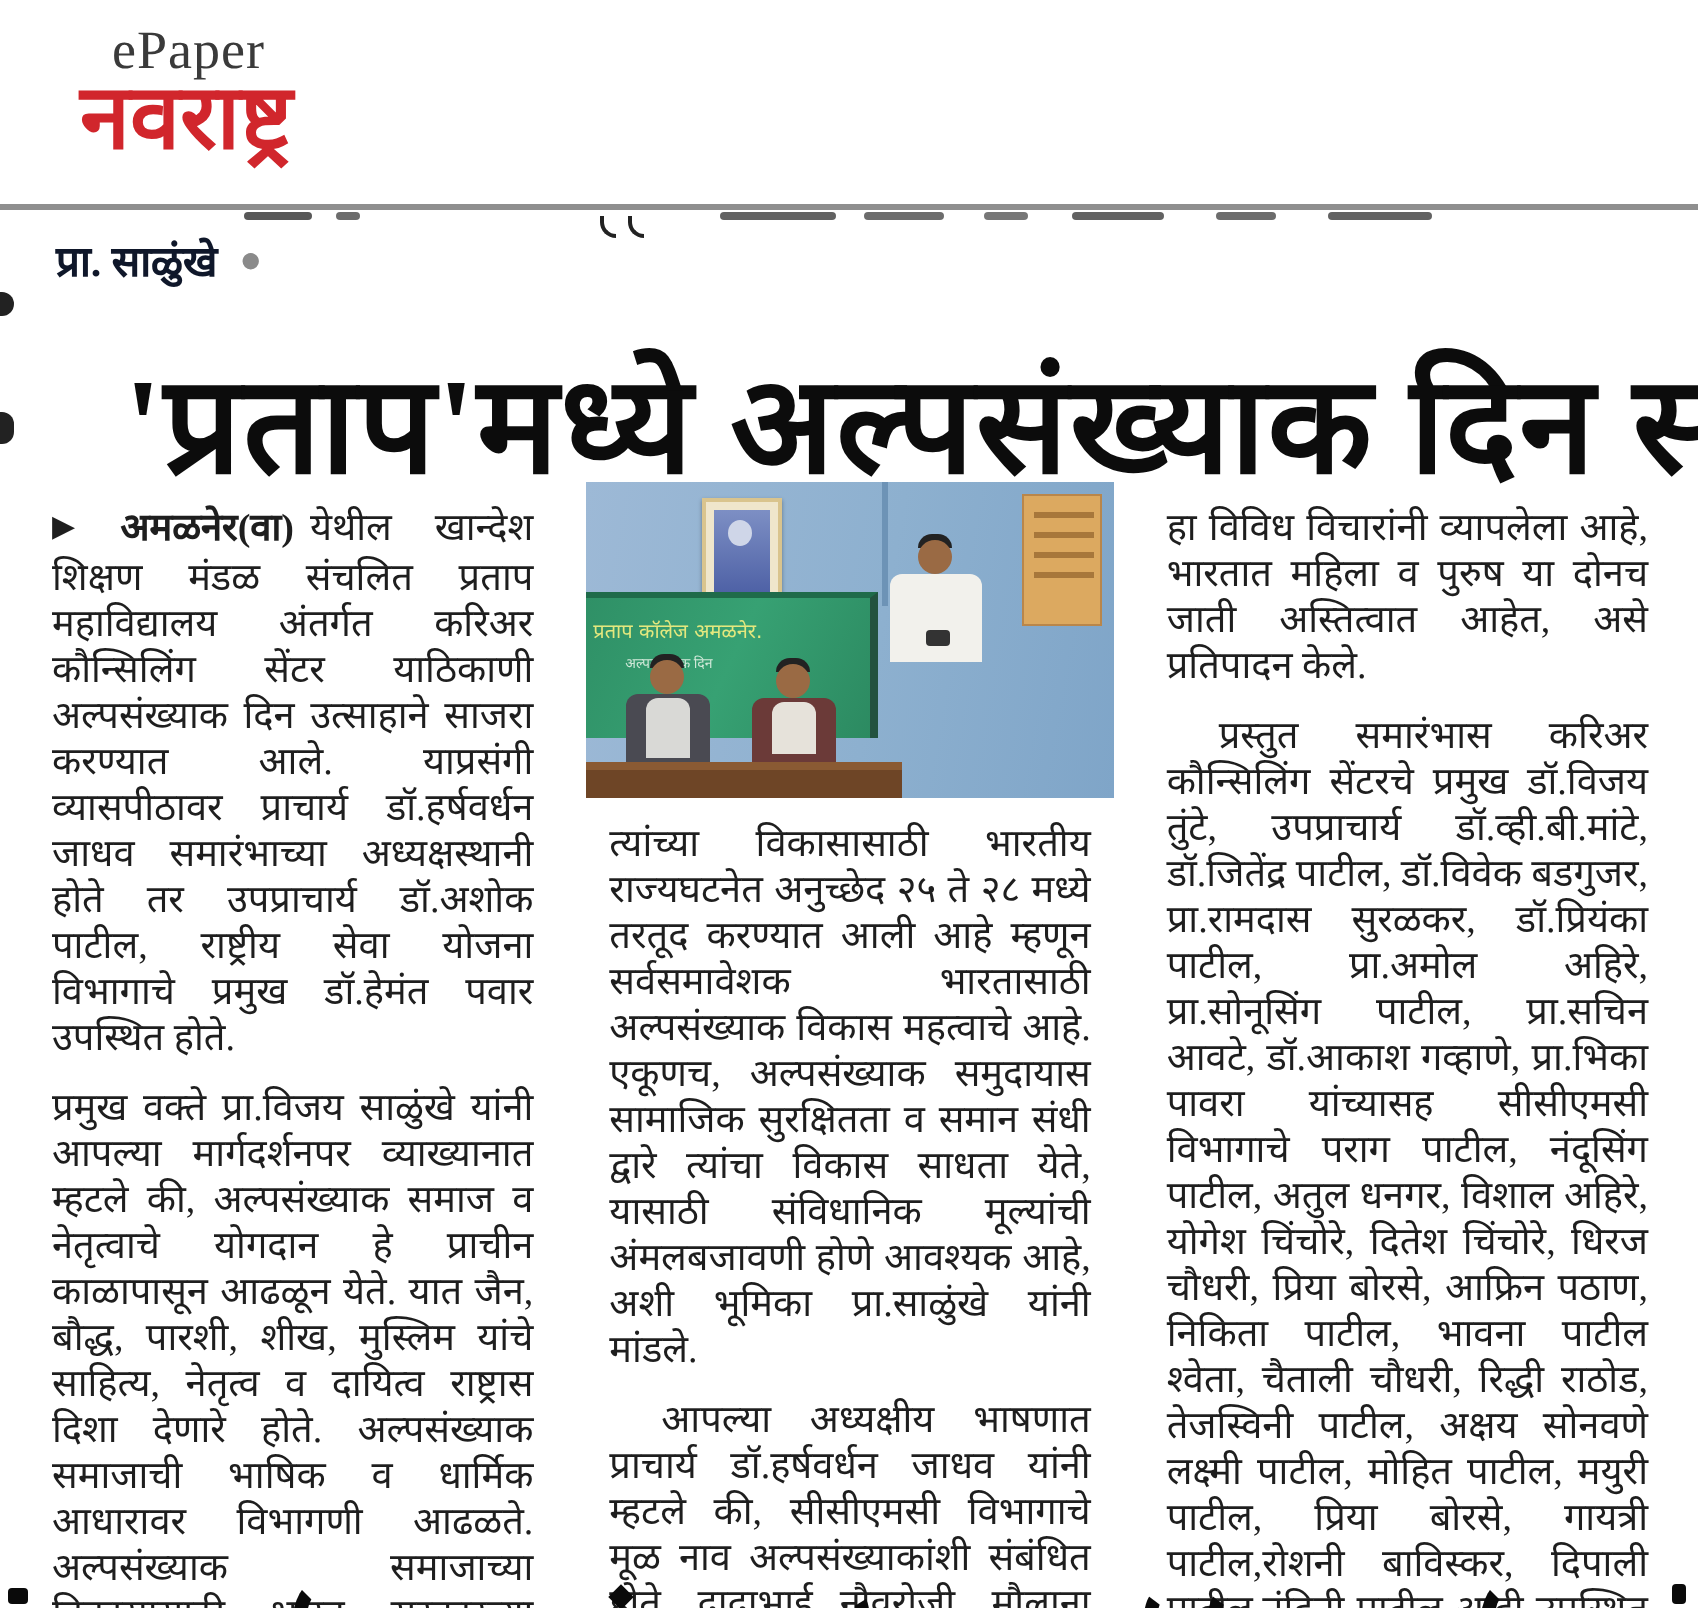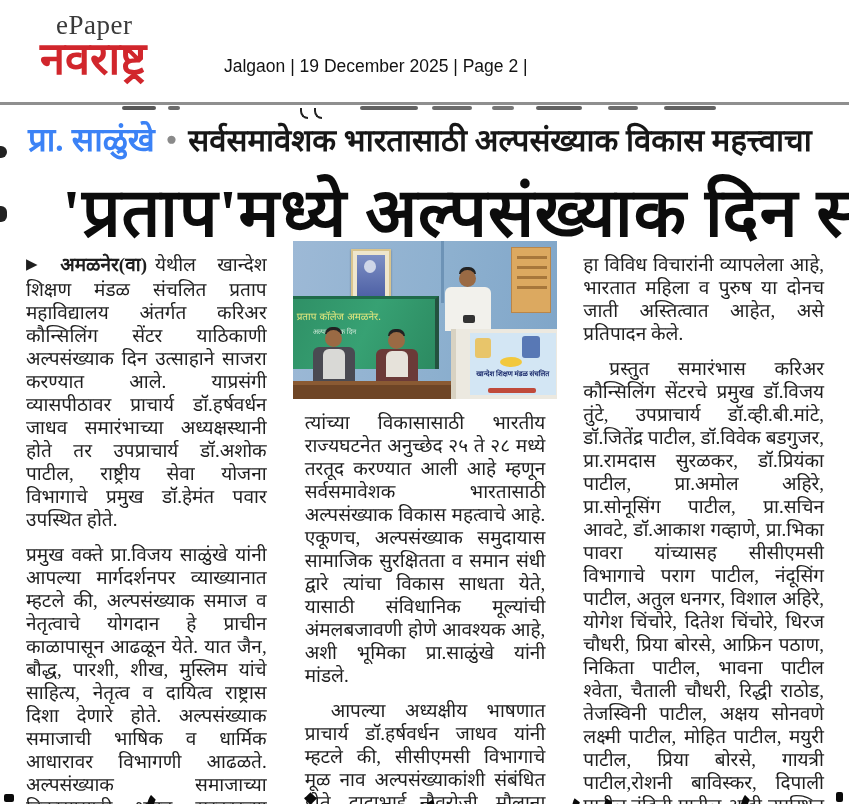--- a/index.html
+++ b/index.html
@@ -15,21 +15,21 @@
   .site   { font-weight:bold; color:#000; }
 
   
   .clip-line { position:absolute; left:0; top:102px; width:849px; height:3px; background:#8f8f8f; }
   .frag { position:absolute; background:#2e2e2e; border-radius:2px; }
   .hook { position:absolute; width:8px; height:11px; border:2.5px solid #222; border-top:none; border-right:none;
           border-radius:0 0 0 8px; background:transparent; }
 
   
   .kicker { position:absolute; left:28px; top:116px; display:flex; align-items:center; gap:11px; white-space:nowrap; }
-  .kicker .author { color:#3b82f6; font-size:33px; font-weight:bold; }
+  .kicker .author { color:#0f172a; font-size:21px; font-weight:bold; }
   .kicker .dot    { color:#8a8a8a; font-size:19px; line-height:1; }
   .kicker .ktext  { color:#171717; font-size:31px; font-weight:bold; }
 
   
   .headline { position:absolute; left:62px; top:163px; width:780px; font-size:68px; font-weight:bold;
               color:#0c0c0c; white-space:nowrap; letter-spacing:1px; }
 
   
   .cols { position:absolute; left:14px; top:241px; width:822px; display:flex; gap:14px; }
   .col  { width:265px; font-size:19px; line-height:23px; text-align:justify; color:#1e1e1e; }
@@ -83,42 +83,40 @@
 
   .edge-mark { position:absolute; left:0; width:7px; height:12px; background:#222;
                border-radius:0 6px 6px 0; }
 </style>
 </head>
 <body>
 
 <div class="epaper">ePaper</div>
 <div class="logo">नवराष्ट्र</div>
 <div class="dateline-row">
-  <span>Jalgaon | 19 December 2025 | Page 2 |</span>
 </div>
 
 <div class="clip-line"></div>
 <div class="frag" style="left:122px;top:106px;width:34px;height:4px;opacity:.8"></div>
 <div class="frag" style="left:168px;top:106px;width:12px;height:4px;opacity:.7"></div>
 <div class="hook" style="left:300px;top:108px"></div>
 <div class="hook" style="left:314px;top:108px"></div>
 <div class="frag" style="left:360px;top:106px;width:58px;height:4px;opacity:.75"></div>
 <div class="frag" style="left:432px;top:106px;width:40px;height:4px;opacity:.7"></div>
 <div class="frag" style="left:492px;top:106px;width:22px;height:4px;opacity:.65"></div>
 <div class="frag" style="left:536px;top:106px;width:46px;height:4px;opacity:.75"></div>
 <div class="frag" style="left:608px;top:106px;width:30px;height:4px;opacity:.7"></div>
 <div class="frag" style="left:664px;top:106px;width:52px;height:4px;opacity:.75"></div>
 
 <div class="edge-mark" style="top:146px"></div>
 <div class="edge-mark" style="top:206px;height:16px"></div>
 
 <div class="kicker">
   <span class="author">प्रा. साळुंखे</span>
   <span class="dot">●</span>
-  <span class="ktext">सर्वसमावेशक भारतासाठी अल्पसंख्याक विकास महत्त्वाचा</span>
 </div>
 
 <h1 class="headline">'प्रताप'मध्ये अल्पसंख्याक दिन साजरा</h1>
 
 <div class="cols">
 
   <div class="col">
     <p>
       <span class="lede-marker">▶</span><span class="lede-loc">अमळनेर(वा)</span><span>येथील खान्देश शिक्षण मंडळ संचलित प्रताप महाविद्यालय अंतर्गत करिअर कौन्सिलिंग सेंटर याठिकाणी अल्पसंख्याक दिन उत्साहाने साजरा करण्यात आले. याप्रसंगी व्यासपीठावर प्राचार्य डॉ.हर्षवर्धन जाधव समारंभाच्या अध्यक्षस्थानी होते तर उपप्राचार्य डॉ.अशोक पाटील, राष्ट्रीय सेवा योजना विभागाचे प्रमुख डॉ.हेमंत पवार उपस्थित होते.</span>
     </p>
@@ -159,29 +157,20 @@
       </div>
       <div class="table-top"></div>
       <div class="table-strip"></div>
 
       <div class="person">
         <div class="hair" style="left:166px;top:26px"></div>
         <div class="head" style="left:166px;top:29px"></div>
         <div class="torso" style="left:152px;top:46px;width:46px;height:44px;background:#f2f1ec"></div>
         <div class="torso" style="left:170px;top:74px;width:12px;height:8px;background:#333;border-radius:2px"></div>
       </div>
-      <div class="podium">
-        <div class="banner">
-          <div class="ph1"></div>
-          <div class="ph2"></div>
-          <div class="sun"></div>
-          <div class="btxt">खान्देश शिक्षण मंडळ संचलित</div>
-          <div class="redline"></div>
-        </div>
-      </div>
     </div>
     <p>त्यांच्या विकासासाठी भारतीय राज्यघटनेत अनुच्छेद २५ ते २८ मध्ये तरतूद करण्यात आली आहे म्हणून सर्वसमावेशक भारतासाठी अल्पसंख्याक विकास महत्वाचे आहे. एकूणच, अल्पसंख्याक समुदायास सामाजिक सुरक्षितता व समान संधी द्वारे त्यांचा विकास साधता येते, यासाठी संविधानिक मूल्यांची अंमलबजावणी होणे आवश्यक आहे, अशी भूमिका प्रा.साळुंखे यांनी मांडले.</p>
     <p class="indent">आपल्या अध्यक्षीय भाषणात प्राचार्य डॉ.हर्षवर्धन जाधव यांनी म्हटले की, सीसीएमसी विभागाचे मूळ नाव अल्पसंख्याकांशी संबंधित होते, दादाभाई नौवरोजी, मौलाना आझाद, मनमोहनसिंग यांचे योगदान महत्त्वाचे आहे. आपला देश</p>
   </div>
 
   <div class="col">
     <p>हा विविध विचारांनी व्यापलेला आहे, भारतात महिला व पुरुष या दोनच जाती अस्तित्वात आहेत, असे प्रतिपादन केले.</p>
     <p class="indent">प्रस्तुत समारंभास करिअर कौन्सिलिंग सेंटरचे प्रमुख डॉ.विजय तुंटे, उपप्राचार्य डॉ.व्ही.बी.मांटे, डॉ.जितेंद्र पाटील, डॉ.विवेक बडगुजर, प्रा.रामदास सुरळकर, डॉ.प्रियंका पाटील, प्रा.अमोल अहिरे, प्रा.सोनूसिंग पाटील, प्रा.सचिन आवटे, डॉ.आकाश गव्हाणे, प्रा.भिका पावरा यांच्यासह सीसीएमसी विभागाचे पराग पाटील, नंदूसिंग पाटील, अतुल धनगर, विशाल अहिरे, योगेश चिंचोरे, दितेश चिंचोरे, धिरज चौधरी, प्रिया बोरसे, आफ्रिन पठाण, निकिता पाटील, भावना पाटील श्वेता, चैताली चौधरी, रिद्धी राठोड, तेजस्विनी पाटील, अक्षय सोनवणे लक्ष्मी पाटील, मोहित पाटील, मयुरी पाटील, प्रिया बोरसे, गायत्री पाटील,रोशनी बाविस्कर, दिपाली पाटील,नंदिनी पाटील आदी उपस्थित होते. सूत्रसंचालन डॉ.हेमंत पवार यांनी तर डॉ.प्रमोद चौधरी यांनी आभार मानले.</p>
   </div>
 </div>

